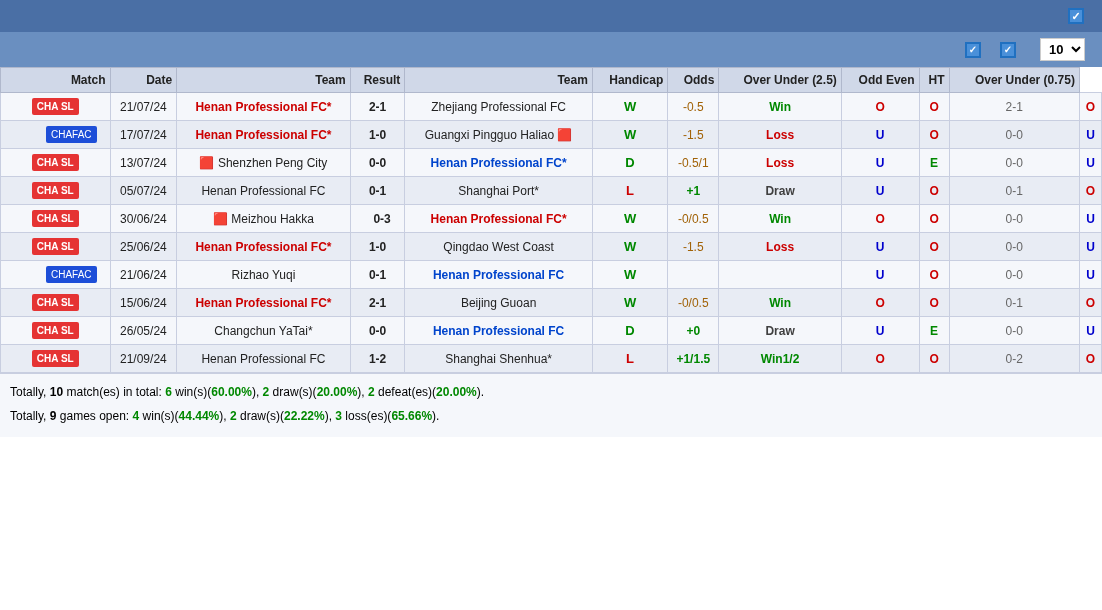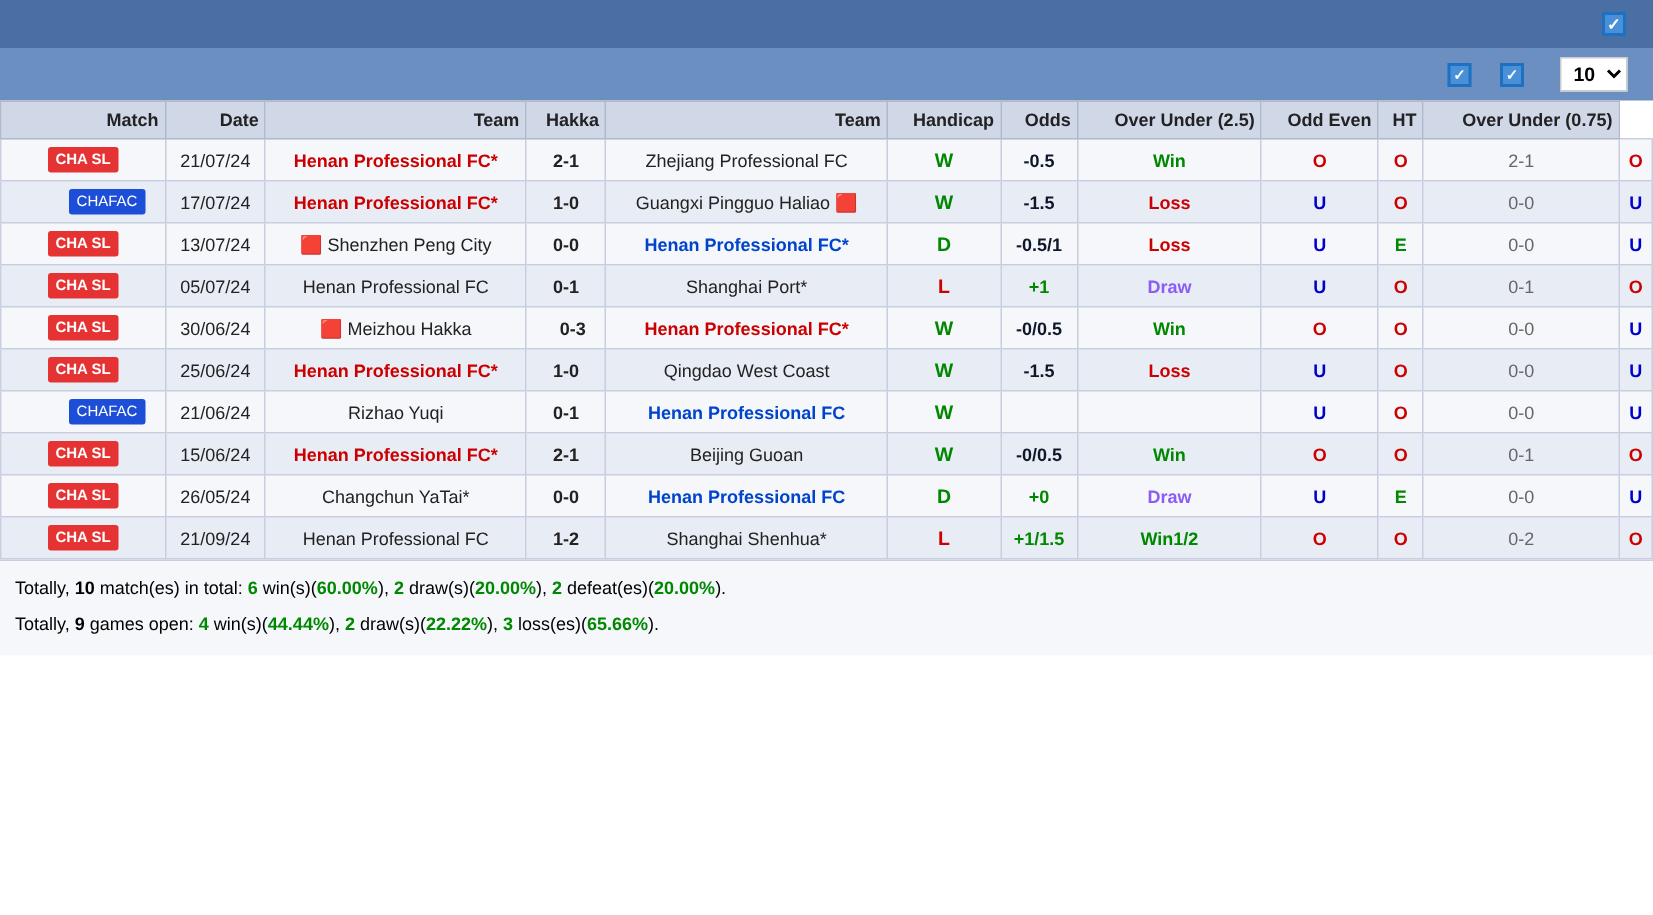--- a/index.html
+++ b/index.html
@@ -104,23 +104,23 @@
     }
 
     .team-red { color: #cc0000; font-weight: bold; }
     .team-blue { color: #0044cc; font-weight: bold; }
 
     .result-green { color: #008800; font-weight: bold; font-size: 13px; }
     .result-red { color: #cc0000; font-weight: bold; font-size: 13px; }
 
     .odds-green { color: #008800; font-weight: bold; }
     .odds-red { color: #cc0000; font-weight: bold; }
-    .odds-draw { color: #8b5cf6; font-weight: bold; }
-
-    .handicap-neg { color: #0f172a; font-weight: bold; }
+    .odds-draw { color: #404040; font-weight: bold; }
+
+    .handicap-neg { color: #a16207; font-weight: normal; }
     .handicap-pos { color: #008800; font-weight: bold; }
 
     .over-o { color: #cc0000; font-weight: bold; }
     .under-u { color: #0000cc; font-weight: bold; }
     .even-e { color: #008800; font-weight: bold; }
 
     .ht-score { color: #666; }
 
     .summary-section {
       padding: 8px 10px;
@@ -163,21 +163,21 @@
     <span></span>
   </div>
 </div>
 
 <table>
   <thead>
     <tr>
       <th>Match</th>
       <th>Date</th>
       <th>Team</th>
-      <th>Hakka</th>
+      <th>Result</th>
       <th>Team</th>
       <th>Handicap</th>
       <th>Odds</th>
       <th>Over Under (2.5)</th>
       <th>Odd Even</th>
       <th>HT</th>
       <th>Over Under (0.75)</th>
     </tr>
   </thead>
   <tbody id="table-body">

